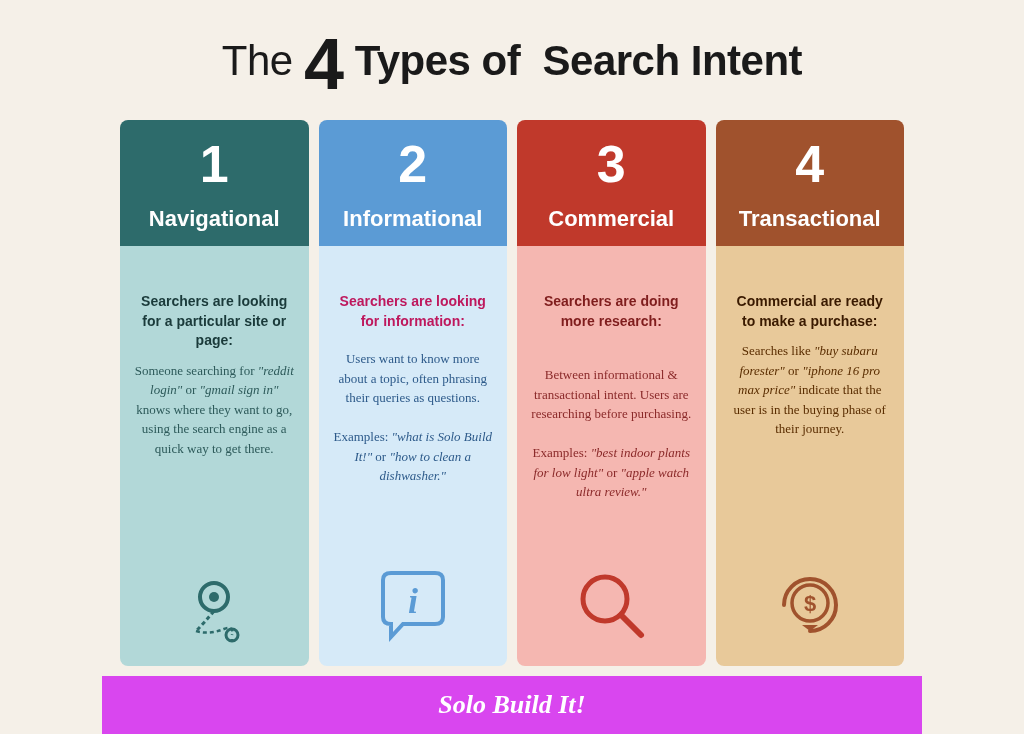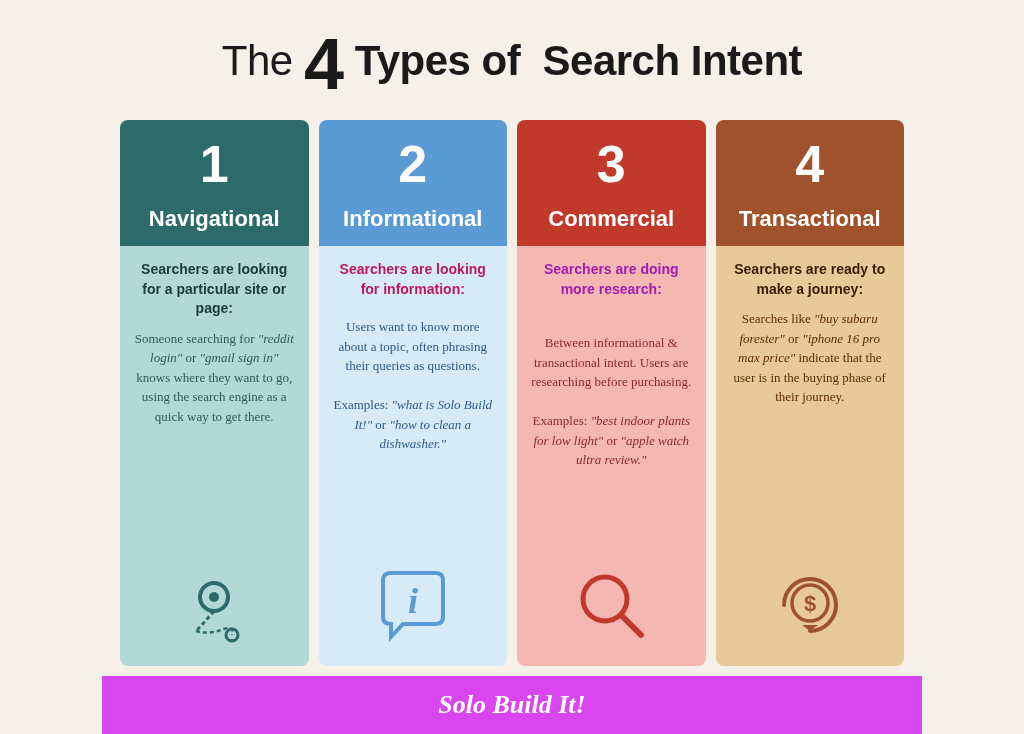--- a/index.html
+++ b/index.html
@@ -76,20 +76,21 @@
       display: flex;
       flex-direction: column;
       gap: 10px;
     }
     .card-subtitle {
       font-size: 14px;
       font-weight: 700;
       font-family: Arial, sans-serif;
       line-height: 1.4;
       text-align: center;
+      margin-top: 32px;
     }
     .card-desc {
       font-size: 13px;
       line-height: 1.5;
       text-align: center;
       flex: 1;
     }
     .card-desc em {
       font-style: italic;
     }
@@ -108,21 +109,21 @@
 
     
     .card-info .card-header { background: #5b9bd5; }
     .card-info .card-body { background: #d6eaf8; }
     .card-info .card-subtitle { color: #be185d; }
     .card-info .card-desc { color: #2d5a8a; margin-top: 8px; }
 
     
     .card-comm .card-header { background: #c0392b; }
     .card-comm .card-body { background: #f5b7b1; }
-    .card-comm .card-subtitle { color: #a21caf; }
+    .card-comm .card-subtitle { color: #7f1d1d; }
     .card-comm .card-desc { color: #8b2a2a; margin-top: 24px; }
 
     
     .card-trans .card-header { background: #a0522d; }
     .card-trans .card-body { background: #e8c99a; }
     .card-trans .card-subtitle { color: #3a1a00; }
     .card-trans .card-desc { color: #5a2d00; }
 
     .footer {
       background: #d946ef;
@@ -231,21 +232,21 @@
         </div>
       </div>
     </div>
 
     <div class="card card-trans">
       <div class="card-header">
         <div class="card-number">4</div>
         <div class="card-title">Transactional</div>
       </div>
       <div class="card-body">
-        <div class="card-subtitle">Searchers are ready to make a journey:</div>
+        <div class="card-subtitle">Commercial are ready to make a purchase:</div>
         <div class="card-desc">
           Searches like <em>"buy subaru forester"</em> or <em>"iphone 16 pro max price"</em> indicate that the user is in the buying phase of their journey.
         </div>
         <div class="card-icon icon-trans">
           <svg width="80" height="80" viewBox="0 0 80 80" fill="none">
 
             <path d="M14 40 A26 26 0 1 1 40 66" stroke="#a0522d" stroke-width="4" fill="none" stroke-linecap="round"></path>
             <polygon points="40,66 32,60 48,60" fill="#a0522d"></polygon>
 
             <circle cx="40" cy="38" r="18" stroke="#a0522d" stroke-width="3.5" fill="none"></circle>

